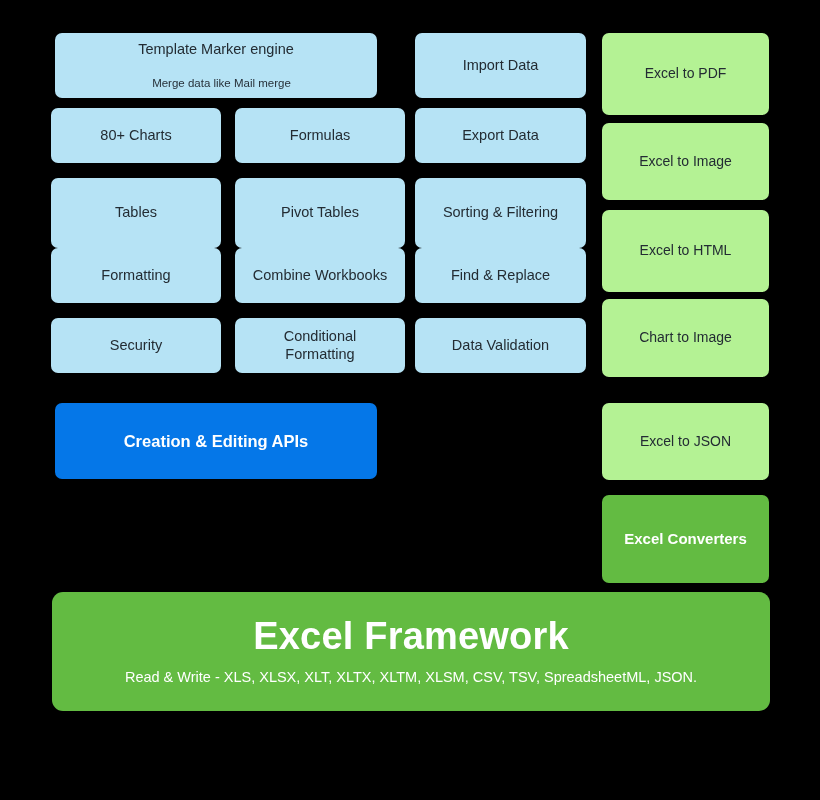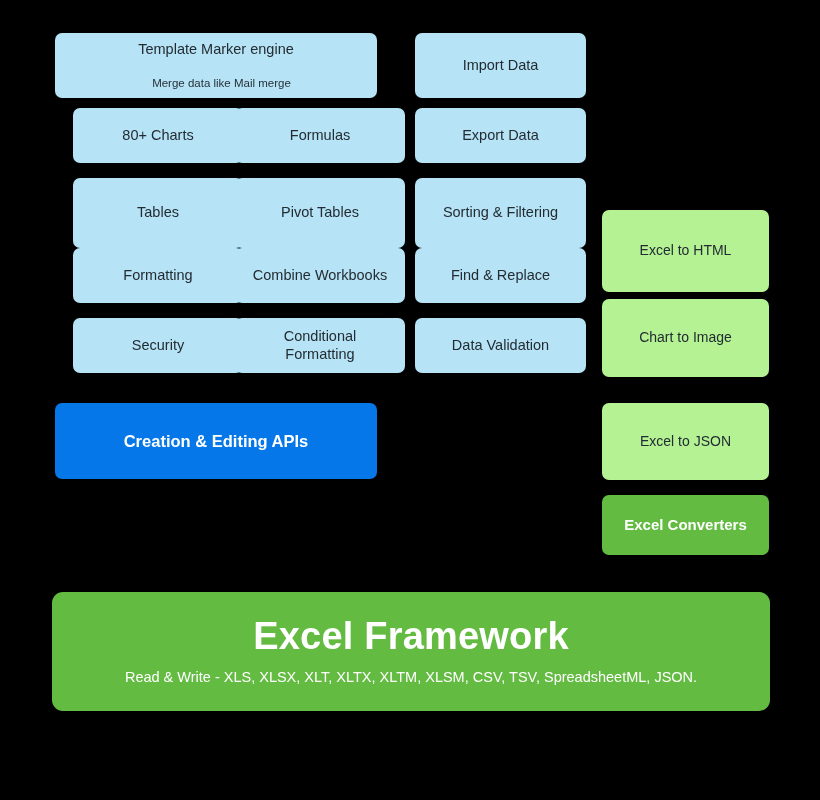--- a/index.html
+++ b/index.html
@@ -86,21 +86,21 @@
   }
 
   .framework .fw-sub {
     font-size: 14.5px;
     font-weight: 400;
     margin-top: 11px;
   }
 
   
   
-  .c1 { left: 73px;  width: 170px; }
+  .c1 { left: 51px;  width: 170px; }
   .c2 { left: 235px; width: 170px; }
   .c3 { left: 415px; width: 171px; justify-content: center; }
   .c12 { left: 55px; width: 322px; }   
 
   
   .r1 { top: 33px;  height: 65px; }
   .r2 { top: 108px; height: 55px; }
   .r3 { top: 178px; height: 70px; }
   .r4 { top: 248px; height: 55px; }
   .r5 { top: 318px; height: 55px; }
@@ -108,21 +108,21 @@
   
   .api-row { top: 403px; height: 76px; }
 
   
   .gcol { left: 602px; width: 167px; }
   .g1 { top: 33px;  height: 82px; }
   .g2 { top: 123px; height: 77px; }
   .g3 { top: 210px; height: 82px; }
   .g4 { top: 299px; height: 78px; }
   .g5 { top: 403px; height: 77px; }
-  .g6 { top: 495px; height: 60px; }
+  .g6 { top: 495px; height: 88px; }
 
   
   .fw-row { left: 52px; top: 592px; width: 718px; height: 119px; }
 </style>
 </head>
 <body>
 
 <div class="canvas">
 
   <div class="box feature c12 r1">
@@ -169,20 +169,26 @@
     <span>Combine Workbooks</span>
   </div>
   <div class="box feature c2 r5">
     <span style="max-width:110px;display:block">Conditional Formatting</span>
   </div>
 
   <div class="box api-bar c12 api-row">
     <span>Creation &amp; Editing APIs</span>
   </div>
 
+  <div class="box converter gcol g1">
+    <span>Excel to PDF</span>
+  </div>
+  <div class="box converter gcol g2">
+    <span>Excel to Image</span>
+  </div>
   <div class="box converter gcol g3">
     <span>Excel to HTML</span>
   </div>
   <div class="box converter gcol g4">
     <span>Chart to Image</span>
   </div>
   <div class="box converter gcol g5">
     <span>Excel to JSON</span>
   </div>
   <div class="box converters-header gcol g6">

